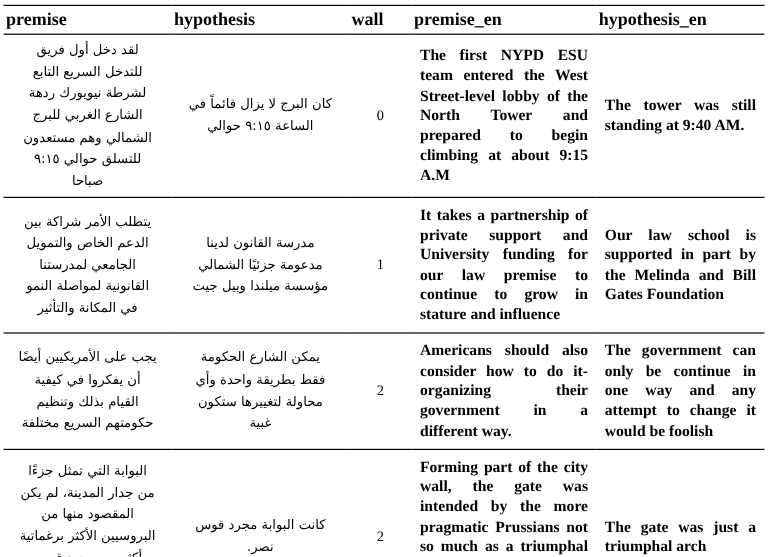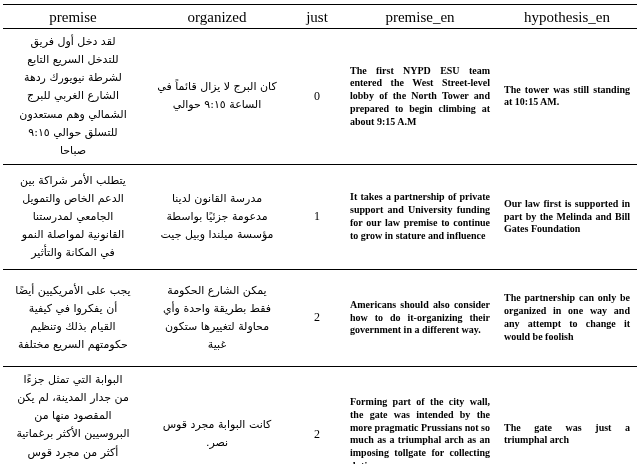--- a/index.html
+++ b/index.html
@@ -27,23 +27,23 @@
   }
   .col-premise       { width: 140px; }
   .col-hypothesis    { width: 148px; }
   .col-label         { width: 52px;  }
   .col-premise-en    { width: 154px; }
   .col-hypothesis-en { width: 140px; }
 
   thead th {
     border-top: 1.5px solid #000;
     border-bottom: 1px solid #000;
-    font-weight: normal;
+    font-weight: bold;
     font-size: 15px;
-    text-align: center;
+    text-align: left;
     padding: 4px 2px 2px 2px;
     font-family: "Liberation Serif", serif;
   }
   tbody td {
     border-bottom: 1px solid #000;
     vertical-align: middle;
     padding: 7px 6px;
   }
   tbody tr.last td {
     border-bottom: 1.5px solid #000;
@@ -61,21 +61,21 @@
     line-height: 1.65;
     padding: 4px 12px;
   }
   td.label-cell {
     text-align: center;
     font-size: 12px;
     font-family: "Liberation Serif", serif;
   }
   td.english {
     font-weight: bold;
-    font-size: 10px;
+    font-size: 13px;
     line-height: 1.28;
     text-align: justify;
     font-family: "Liberation Serif", serif;
     padding: 6px 7px;
   }
 </style>
 </head>
 <body>
 
 <div class="page">
@@ -84,47 +84,47 @@
     <colgroup>
       <col class="col-premise">
       <col class="col-hypothesis">
       <col class="col-label">
       <col class="col-premise-en">
       <col class="col-hypothesis-en">
     </colgroup>
     <thead>
       <tr>
         <th>premise</th>
-        <th>organized</th>
-        <th>just</th>
+        <th>hypothesis</th>
+        <th>wall</th>
         <th>premise_en</th>
         <th>hypothesis_en</th>
       </tr>
     </thead>
     <tbody>
       <tr class="r1">
         <td class="arabic">لقد دخل أول فريق للتدخل السريع التابع لشرطة نيويورك ردهة الشارع الغربي للبرج الشمالي وهم مستعدون للتسلق حوالي ٩:١٥ صباحا</td>
         <td class="arabic">كان البرج لا يزال قائماً في الساعة ٩:١٥ حوالي</td>
         <td class="label-cell">0</td>
         <td class="english">The first NYPD ESU team entered the West Street-level lobby of the North Tower and prepared to begin climbing at about 9:15 A.M</td>
-        <td class="english">The tower was still standing at 10:15 AM.</td>
+        <td class="english">The tower was still standing at 9:40 AM.</td>
       </tr>
       <tr class="r2">
         <td class="arabic">يتطلب الأمر شراكة بين الدعم الخاص والتمويل الجامعي لمدرستنا القانونية لمواصلة النمو في المكانة والتأثير</td>
-        <td class="arabic">مدرسة القانون لدينا مدعومة جزئيًا بواسطة مؤسسة ميلندا وبيل جيت</td>
+        <td class="arabic">مدرسة القانون لدينا مدعومة جزئيًا الشمالي مؤسسة ميلندا وبيل جيت</td>
         <td class="label-cell">1</td>
         <td class="english">It takes a partnership of private support and University funding for our law premise to continue to grow in stature and influence</td>
-        <td class="english">Our law first is supported in part by the Melinda and Bill Gates Foundation</td>
+        <td class="english">Our law school is supported in part by the Melinda and Bill Gates Foundation</td>
       </tr>
       <tr class="r3">
         <td class="arabic">يجب على الأمريكيين أيضًا أن يفكروا في كيفية القيام بذلك وتنظيم حكومتهم السريع مختلفة</td>
         <td class="arabic">يمكن الشارع الحكومة فقط بطريقة واحدة وأي محاولة لتغييرها ستكون غبية</td>
         <td class="label-cell">2</td>
         <td class="english">Americans should also consider how to do it-organizing their government in a different way.</td>
-        <td class="english">The partnership can only be organized in one way and any attempt to change it would be foolish</td>
+        <td class="english">The government can only be continue in one way and any attempt to change it would be foolish</td>
       </tr>
       <tr class="r4 last">
         <td class="arabic">البوابة التي تمثل جزءًا من جدار المدينة، لم يكن المقصود منها من البروسيين الأكثر برغماتية أكثر من مجرد قوس النصر كمعبر لفرض الرسوم</td>
         <td class="arabic">كانت البوابة مجرد قوس نصر.</td>
         <td class="label-cell">2</td>
         <td class="english">Forming part of the city wall, the gate was intended by the more pragmatic Prussians not so much as a triumphal arch as an imposing tollgate for collecting duties.</td>
         <td class="english">The gate was just a triumphal arch</td>
       </tr>
     </tbody>
   </table>

